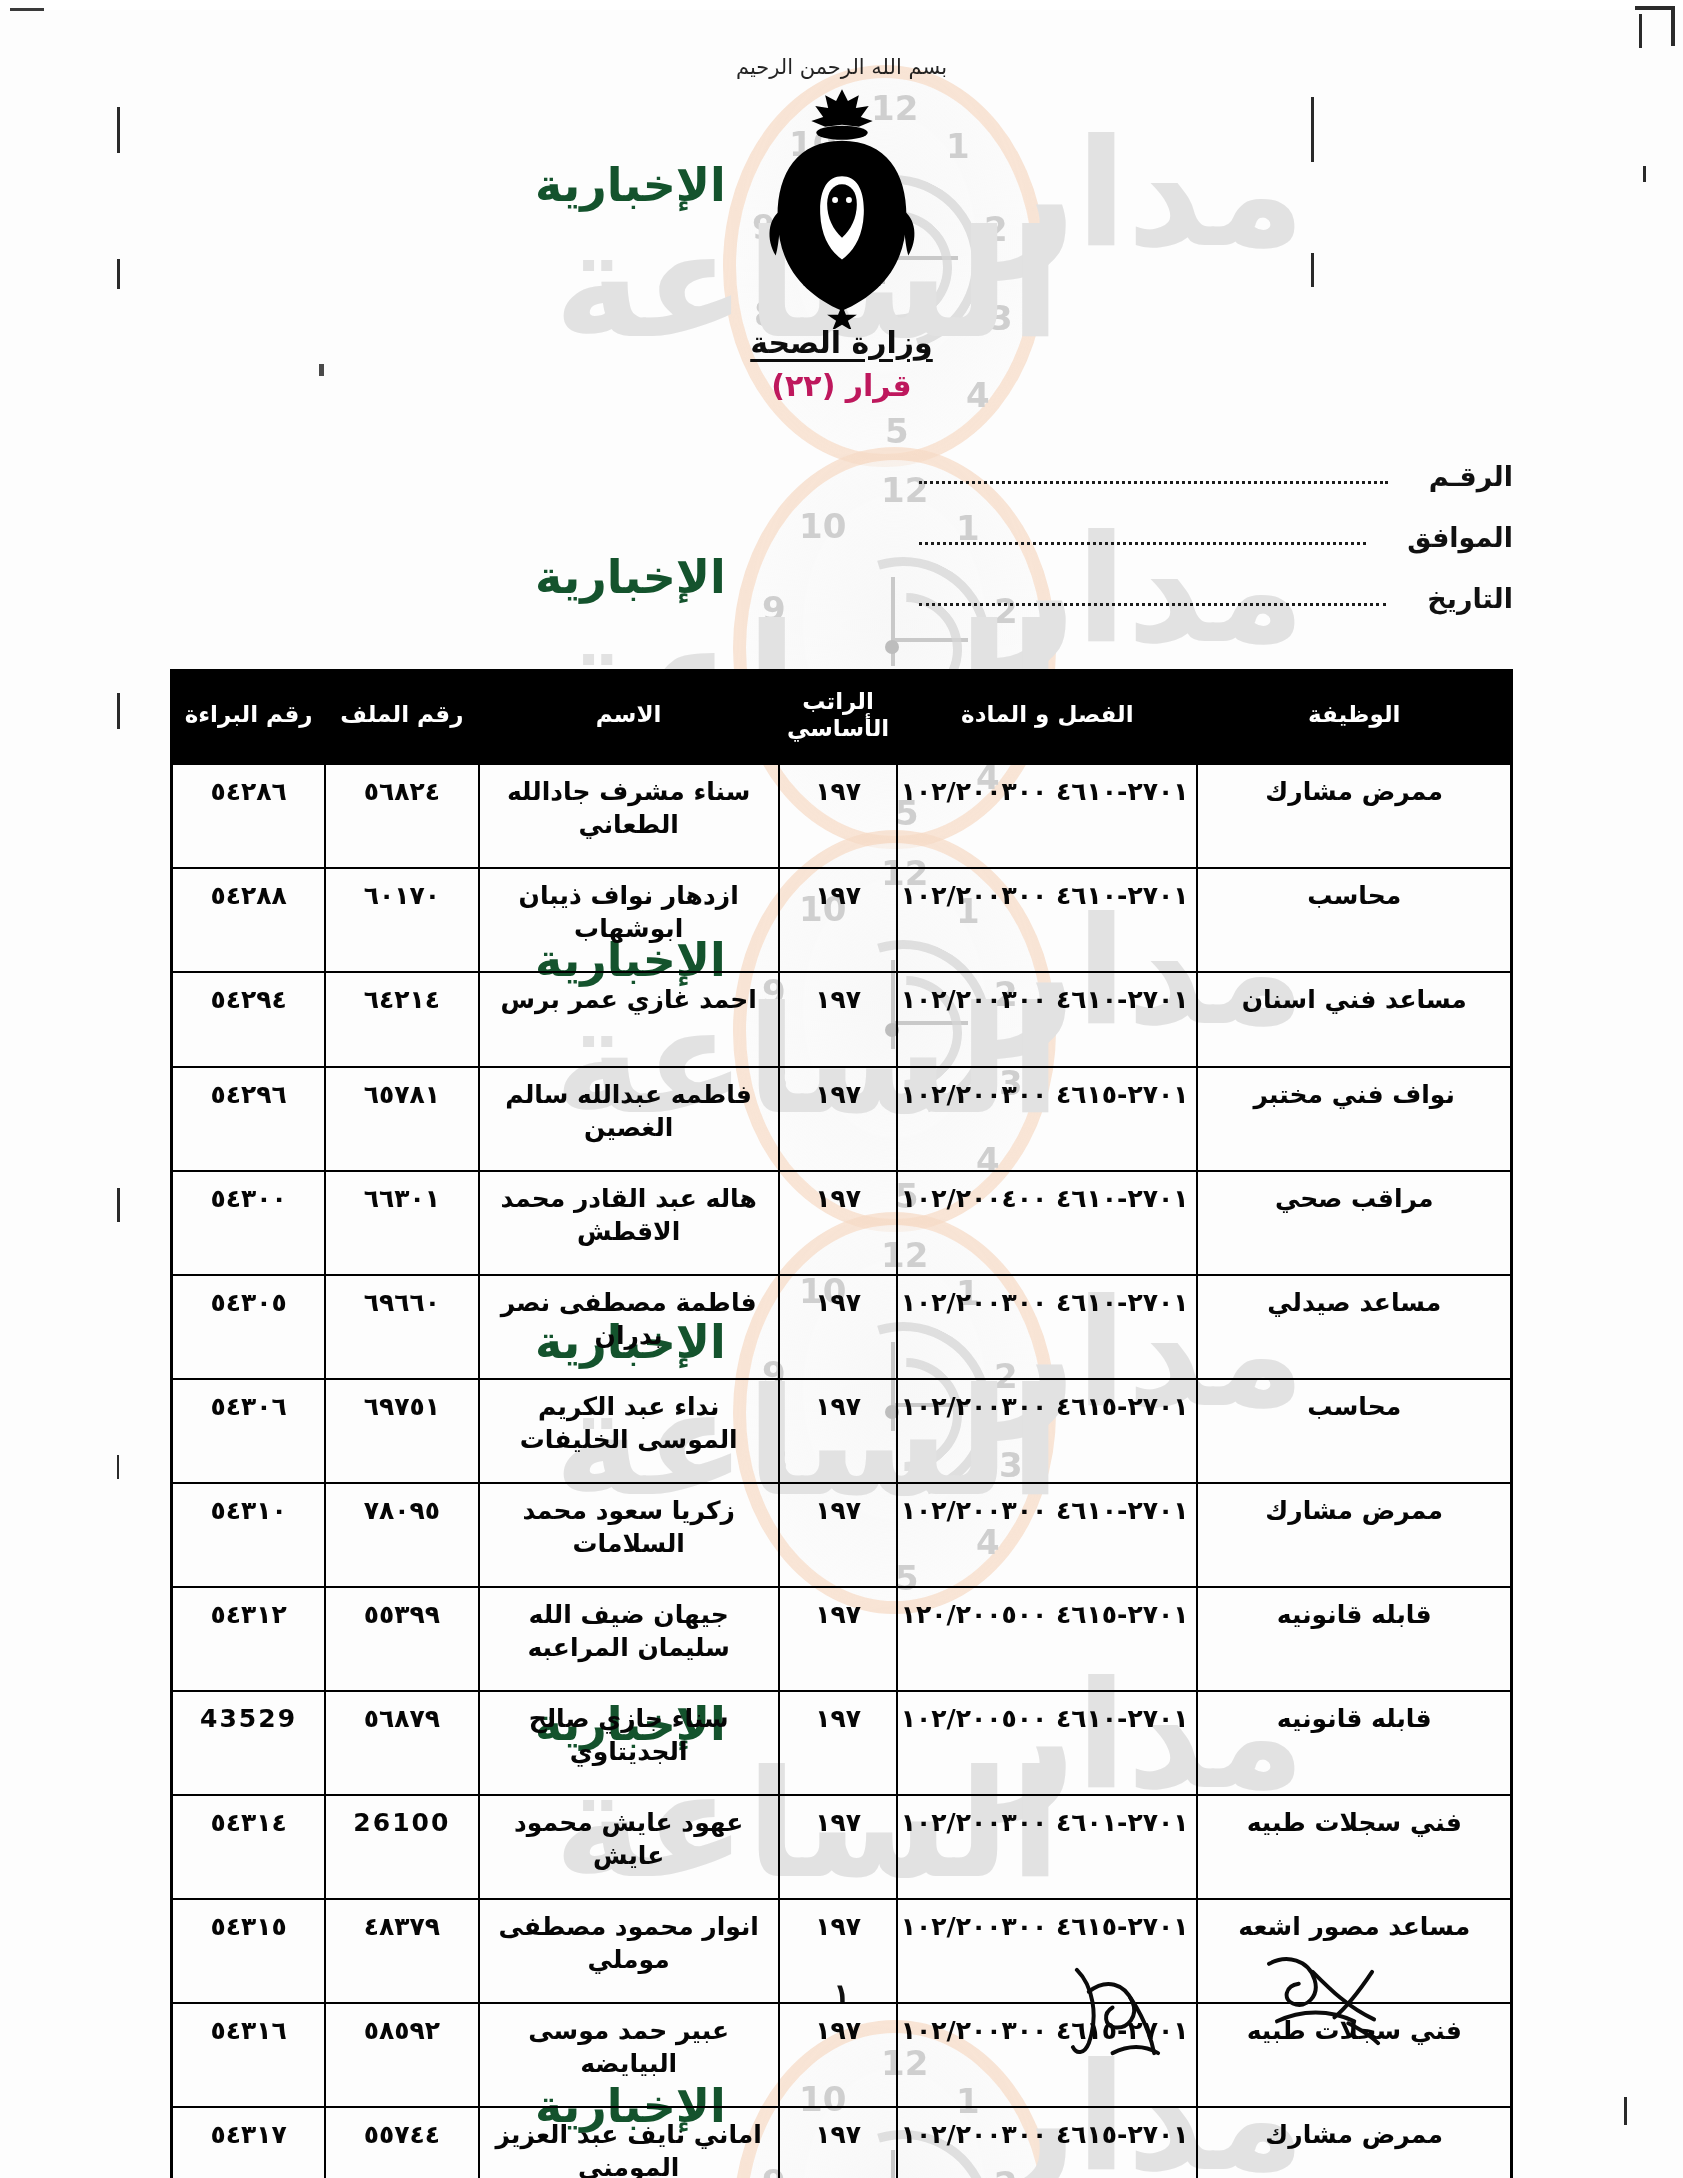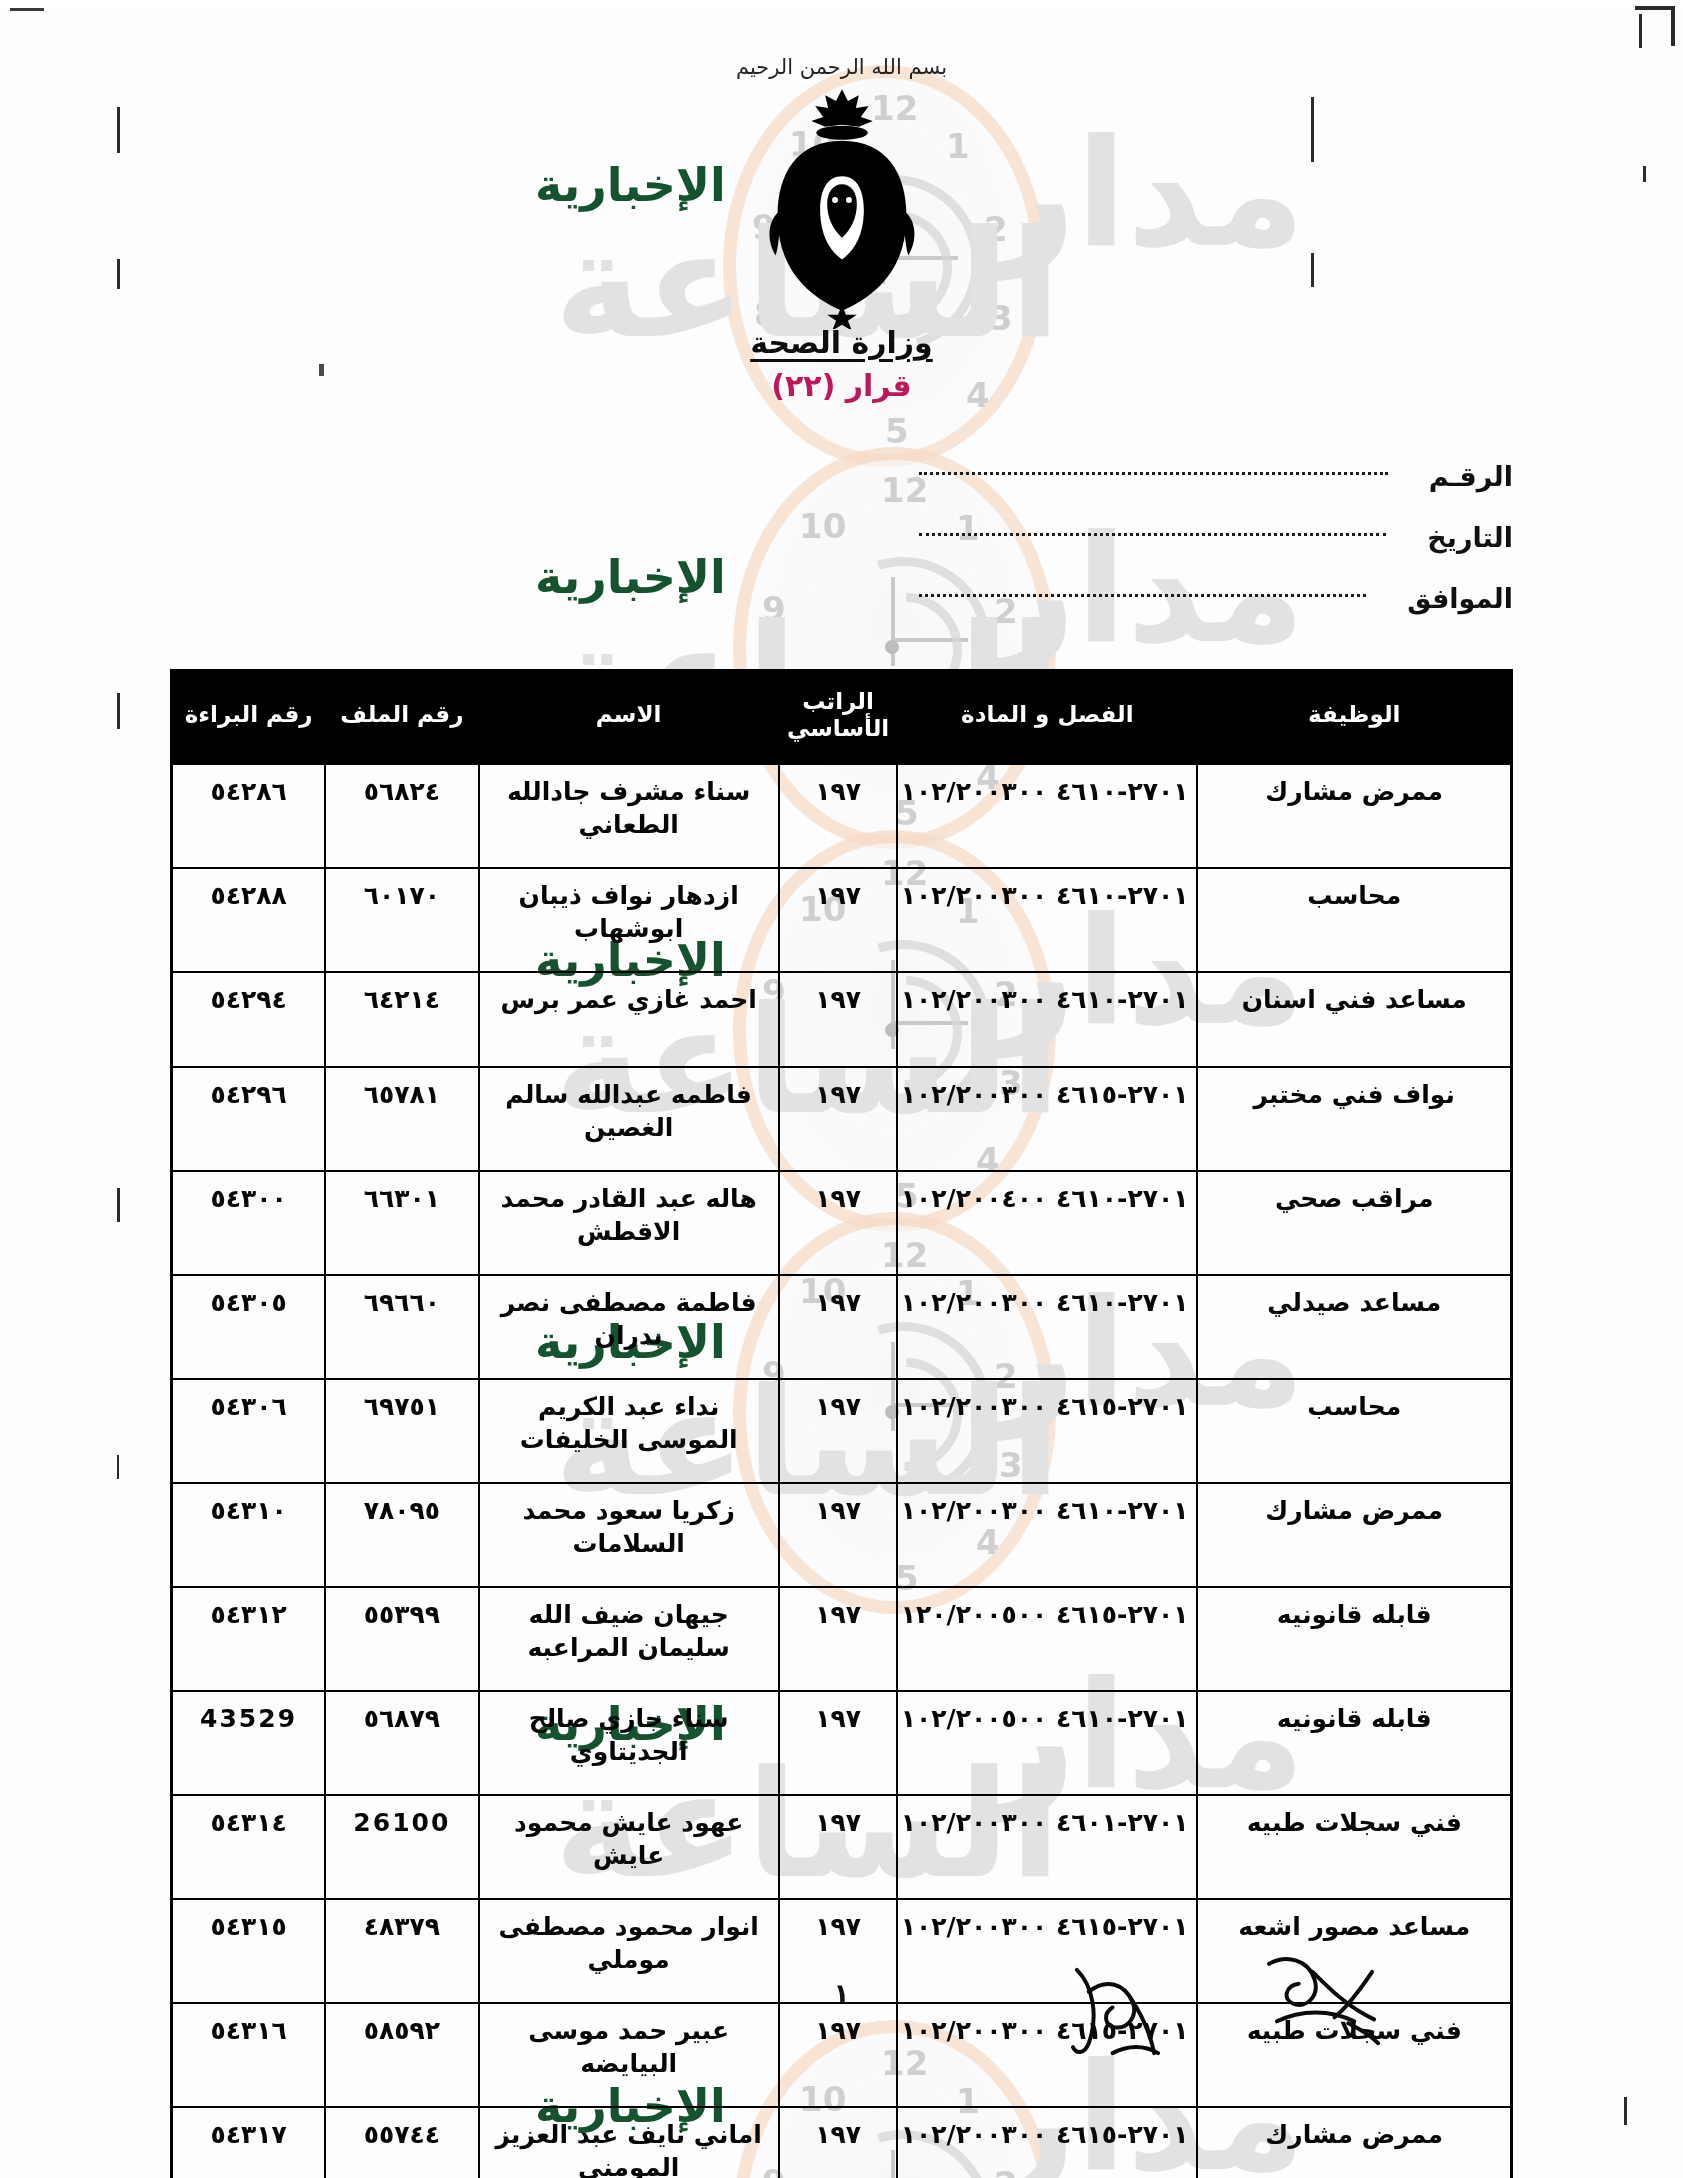--- a/index.html
+++ b/index.html
@@ -70,21 +70,21 @@
     font-family:"DejaVu Sans",sans-serif;letter-spacing:1px;
     text-decoration:underline;text-underline-offset:6px;
   }
   .formcode{
     margin-top:8px;font-size:30px;font-weight:700;color:#be185d;
     font-family:"DejaVu Sans",sans-serif;
   }
 
   
   .meta{position:absolute;top:461px;right:170px;width:594px;}
-  .meta-row{display:flex;align-items:center;justify-content:flex-start;margin-bottom:30px;gap:31px;}
+  .meta-row{display:flex;align-items:flex-end;justify-content:flex-start;margin-bottom:30px;gap:31px;}
   .meta-label{
     font-size:27px;font-weight:700;color:#111;white-space:nowrap;
     font-family:"DejaVu Sans",sans-serif;
   }
   .meta-dots{
     flex:1;margin-right:10px;margin-bottom:8px;
     border-bottom:3px dotted #1c1c1c;height:1px;min-width:238px;
   }
 
   
@@ -294,25 +294,25 @@
     <div class="ministry">وزارة الصحة</div>
     <div class="formcode">قرار (٢٢)</div>
   </div>
 
   <div class="meta">
     <div class="meta-row">
       <span class="meta-label">الرقـم</span>
       <span class="meta-dots"></span>
     </div>
     <div class="meta-row">
+      <span class="meta-label">الموافق</span>
+      <span class="meta-dots"></span>
+    </div>
+    <div class="meta-row">
       <span class="meta-label">التاريخ</span>
-      <span class="meta-dots"></span>
-    </div>
-    <div class="meta-row">
-      <span class="meta-label">الموافق</span>
       <span class="meta-dots"></span>
     </div>
   </div>
 
   <div class="tbl-wrap">
     <table class="main">
       <colgroup>
         <col class="w-job">
           <col class="w-code">
           <col class="w-rateb">

